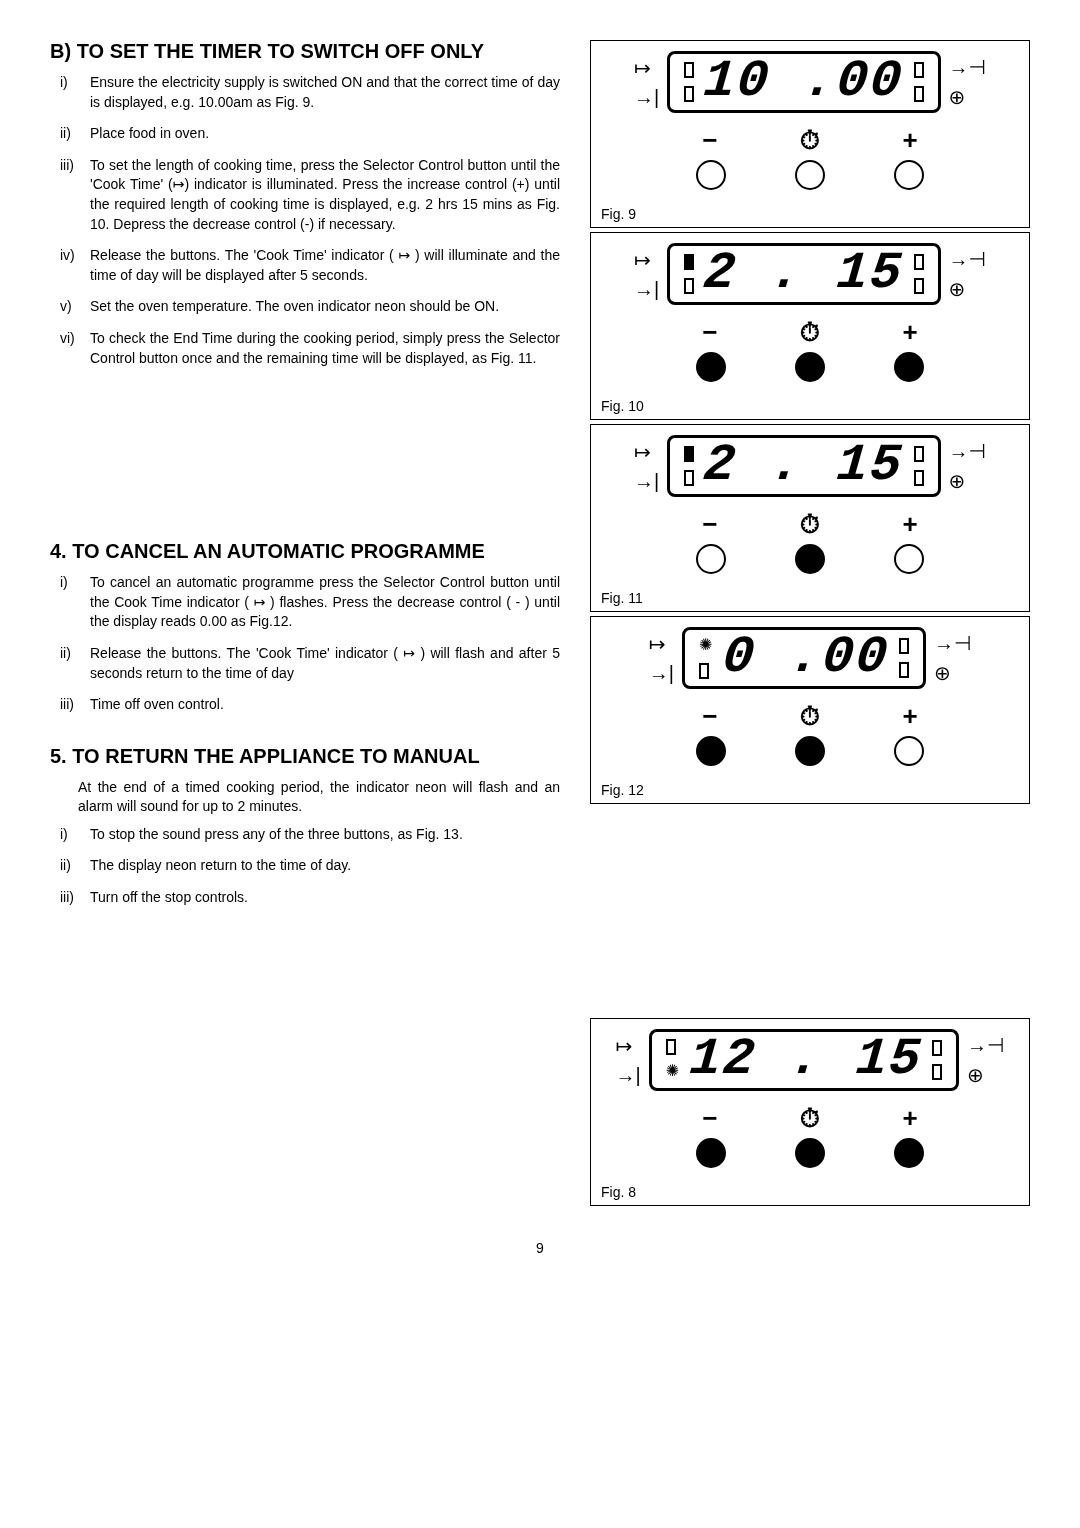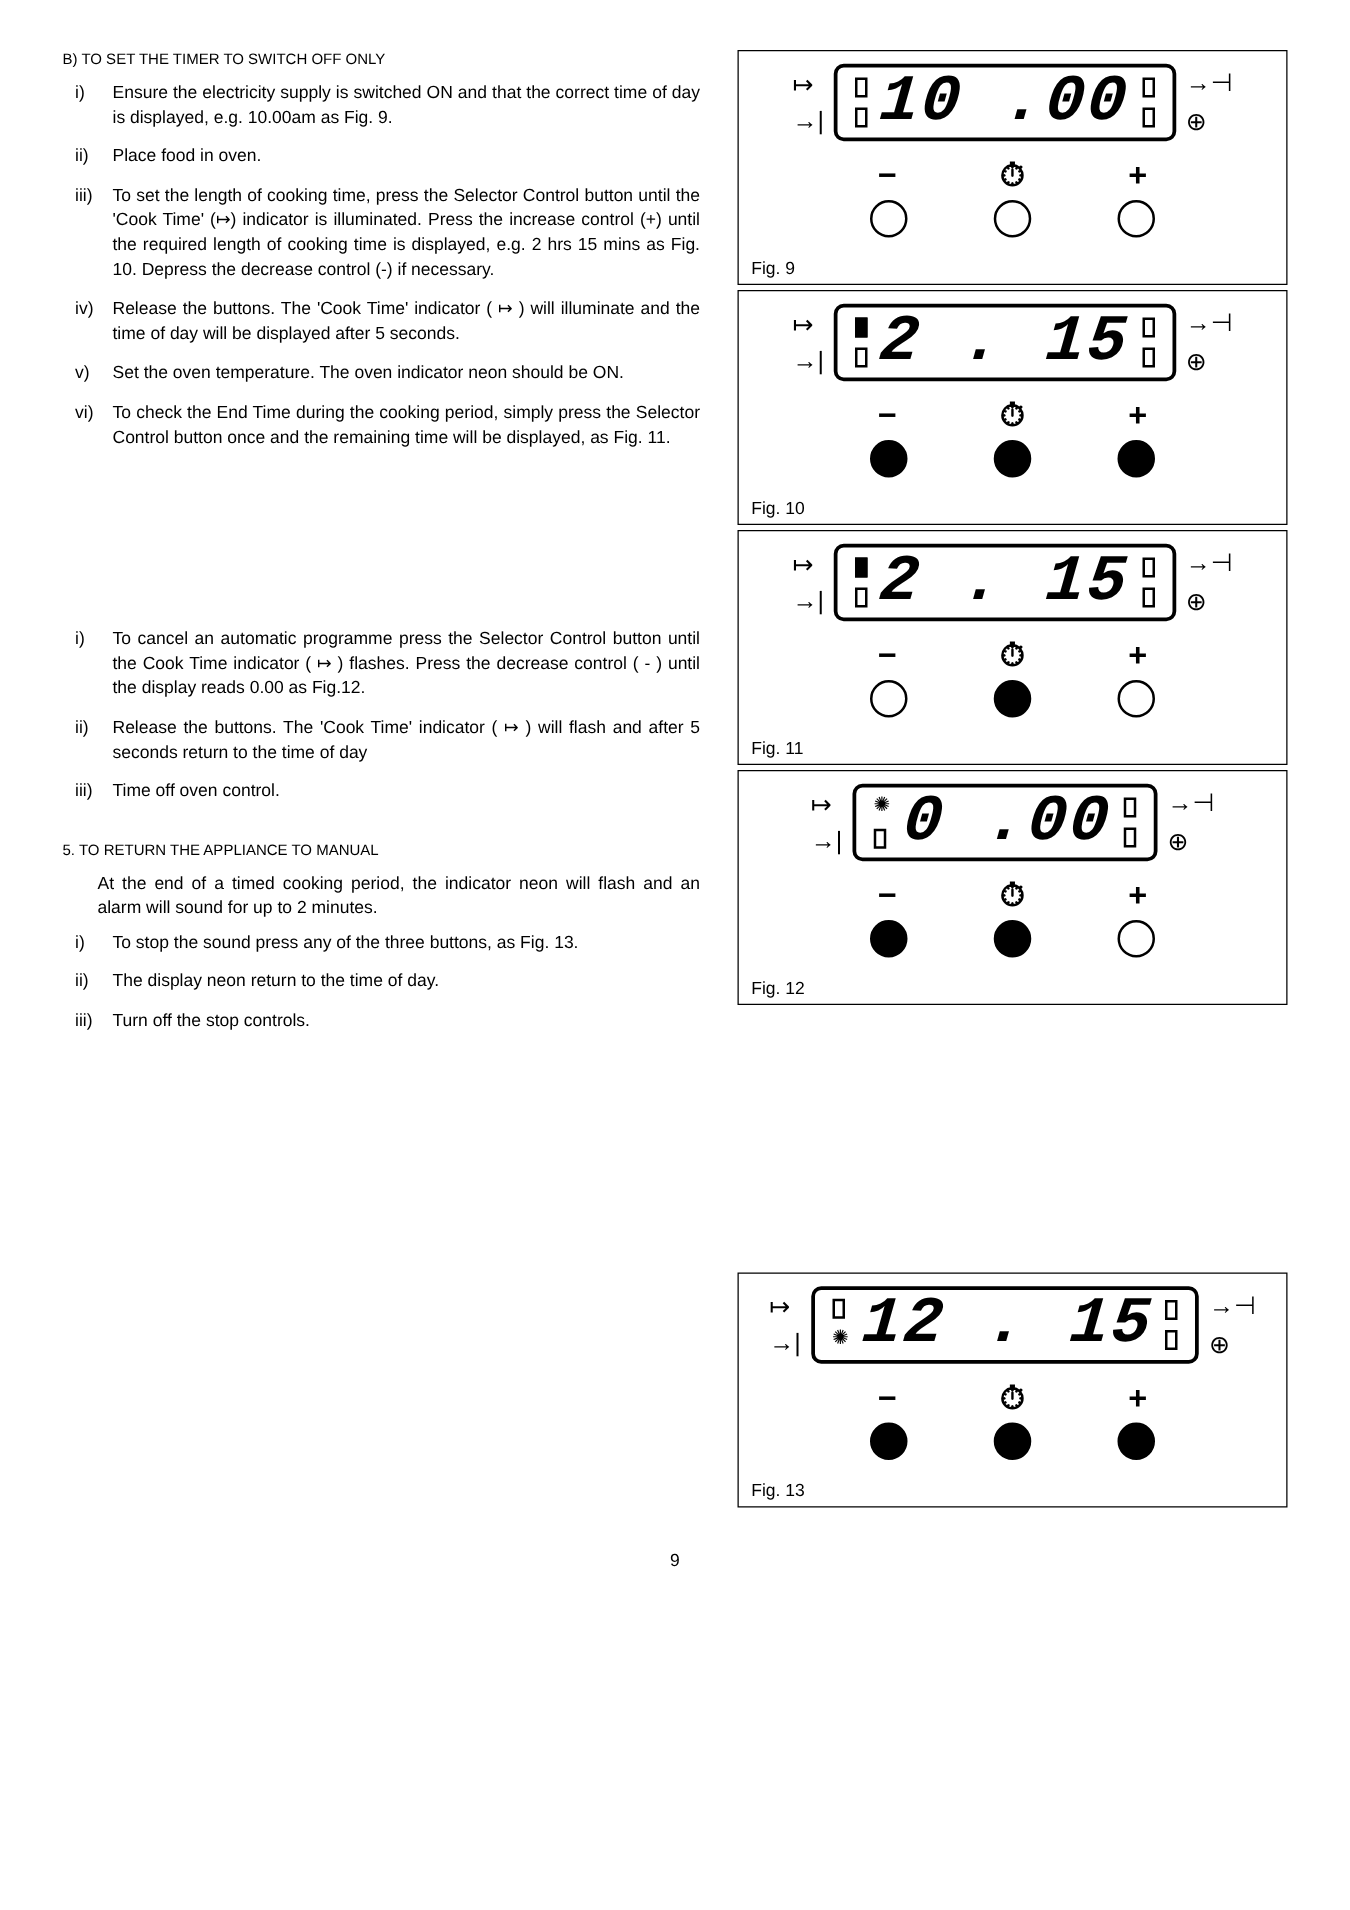--- a/index.html
+++ b/index.html
@@ -12,22 +12,22 @@
     margin: 0 auto;
     padding: 40px 50px;
   }
   .two-col {
     display: flex;
     gap: 30px;
   }
   .left-col { flex: 1; }
   .right-col { width: 440px; }
   h3 {
-    font-weight: normal;
-    font-size: 12px;
+    font-weight: bold;
+    font-size: 20px;
     margin-bottom: 10px;
   }
   h3.num {
     margin-top: 30px;
   }
   .sub-ol {
     list-style: none;
     padding-left: 40px;
   }
   .sub-ol li {
@@ -141,20 +141,21 @@
       <li><span class="roman">i)</span><span>Ensure the electricity supply is switched ON and that the correct time of day is displayed, e.g. 10.00am as Fig. 9.</span></li>
       <li><span class="roman">ii)</span><span>Place food  in oven.</span></li>
       <li><span class="roman">iii)</span><span>To set the length of cooking  time, press the Selector Control button until the 'Cook Time' (↦) indicator is illuminated.  Press the increase control (+) until the required length of cooking time is displayed, e.g. 2 hrs 15 mins as Fig. 10.  Depress the decrease control (-) if necessary.</span></li>
       <li><span class="roman">iv)</span><span>Release the buttons. The 'Cook Time' indicator ( ↦ ) will illuminate and the time of day will be displayed after 5 seconds.</span></li>
       <li><span class="roman">v)</span><span>Set the oven temperature.  The oven indicator neon should  be ON.</span></li>
       <li><span class="roman">vi)</span><span>To check the End Time during  the cooking period,  simply  press  the Selector Control button once  and the remaining  time will be displayed, as Fig. 11.</span></li>
     </ul>
 
     <div class="spacer-lg"></div>
 
+    <h3 class="num">4. TO CANCEL AN AUTOMATIC PROGRAMME</h3>
     <ul class="sub-ol">
       <li><span class="roman">i)</span><span>To cancel an  automatic programme press the Selector Control button until the Cook Time indicator ( ↦ ) flashes.  Press the decrease control ( - ) until the display reads 0.00 as Fig.12.</span></li>
       <li><span class="roman">ii)</span><span>Release the buttons.  The 'Cook Time' indicator ( ↦ ) will flash and after 5 seconds return to the time of day</span></li>
       <li><span class="roman">iii)</span><span>Time off oven control.</span></li>
     </ul>
 
     <h3 class="num">5. TO RETURN THE APPLIANCE TO MANUAL</h3>
     <p class="body-text">At the end of a timed cooking period, the indicator neon will flash and an alarm will sound for up to 2 minutes.</p>
     <ul class="sub-ol">
       <li><span class="roman">i)</span><span>To stop the sound press any of the three buttons, as Fig. 13.</span></li>
@@ -333,19 +334,19 @@
       <div class="btn-row">
         <span class="btn-sym">−</span>
         <span class="btn-sym">⏱</span>
         <span class="btn-sym">+</span>
       </div>
       <div class="circ-row">
         <div class="circ filled"></div>
         <div class="circ filled"></div>
         <div class="circ filled"></div>
       </div>
-      <div class="fig-label">Fig. 13</div>
+      <div class="fig-label">Fig. 8</div>
     </div>
 
   </div>
 </div>
 
 <div class="page-num">9</div>
 
 </body></html>

